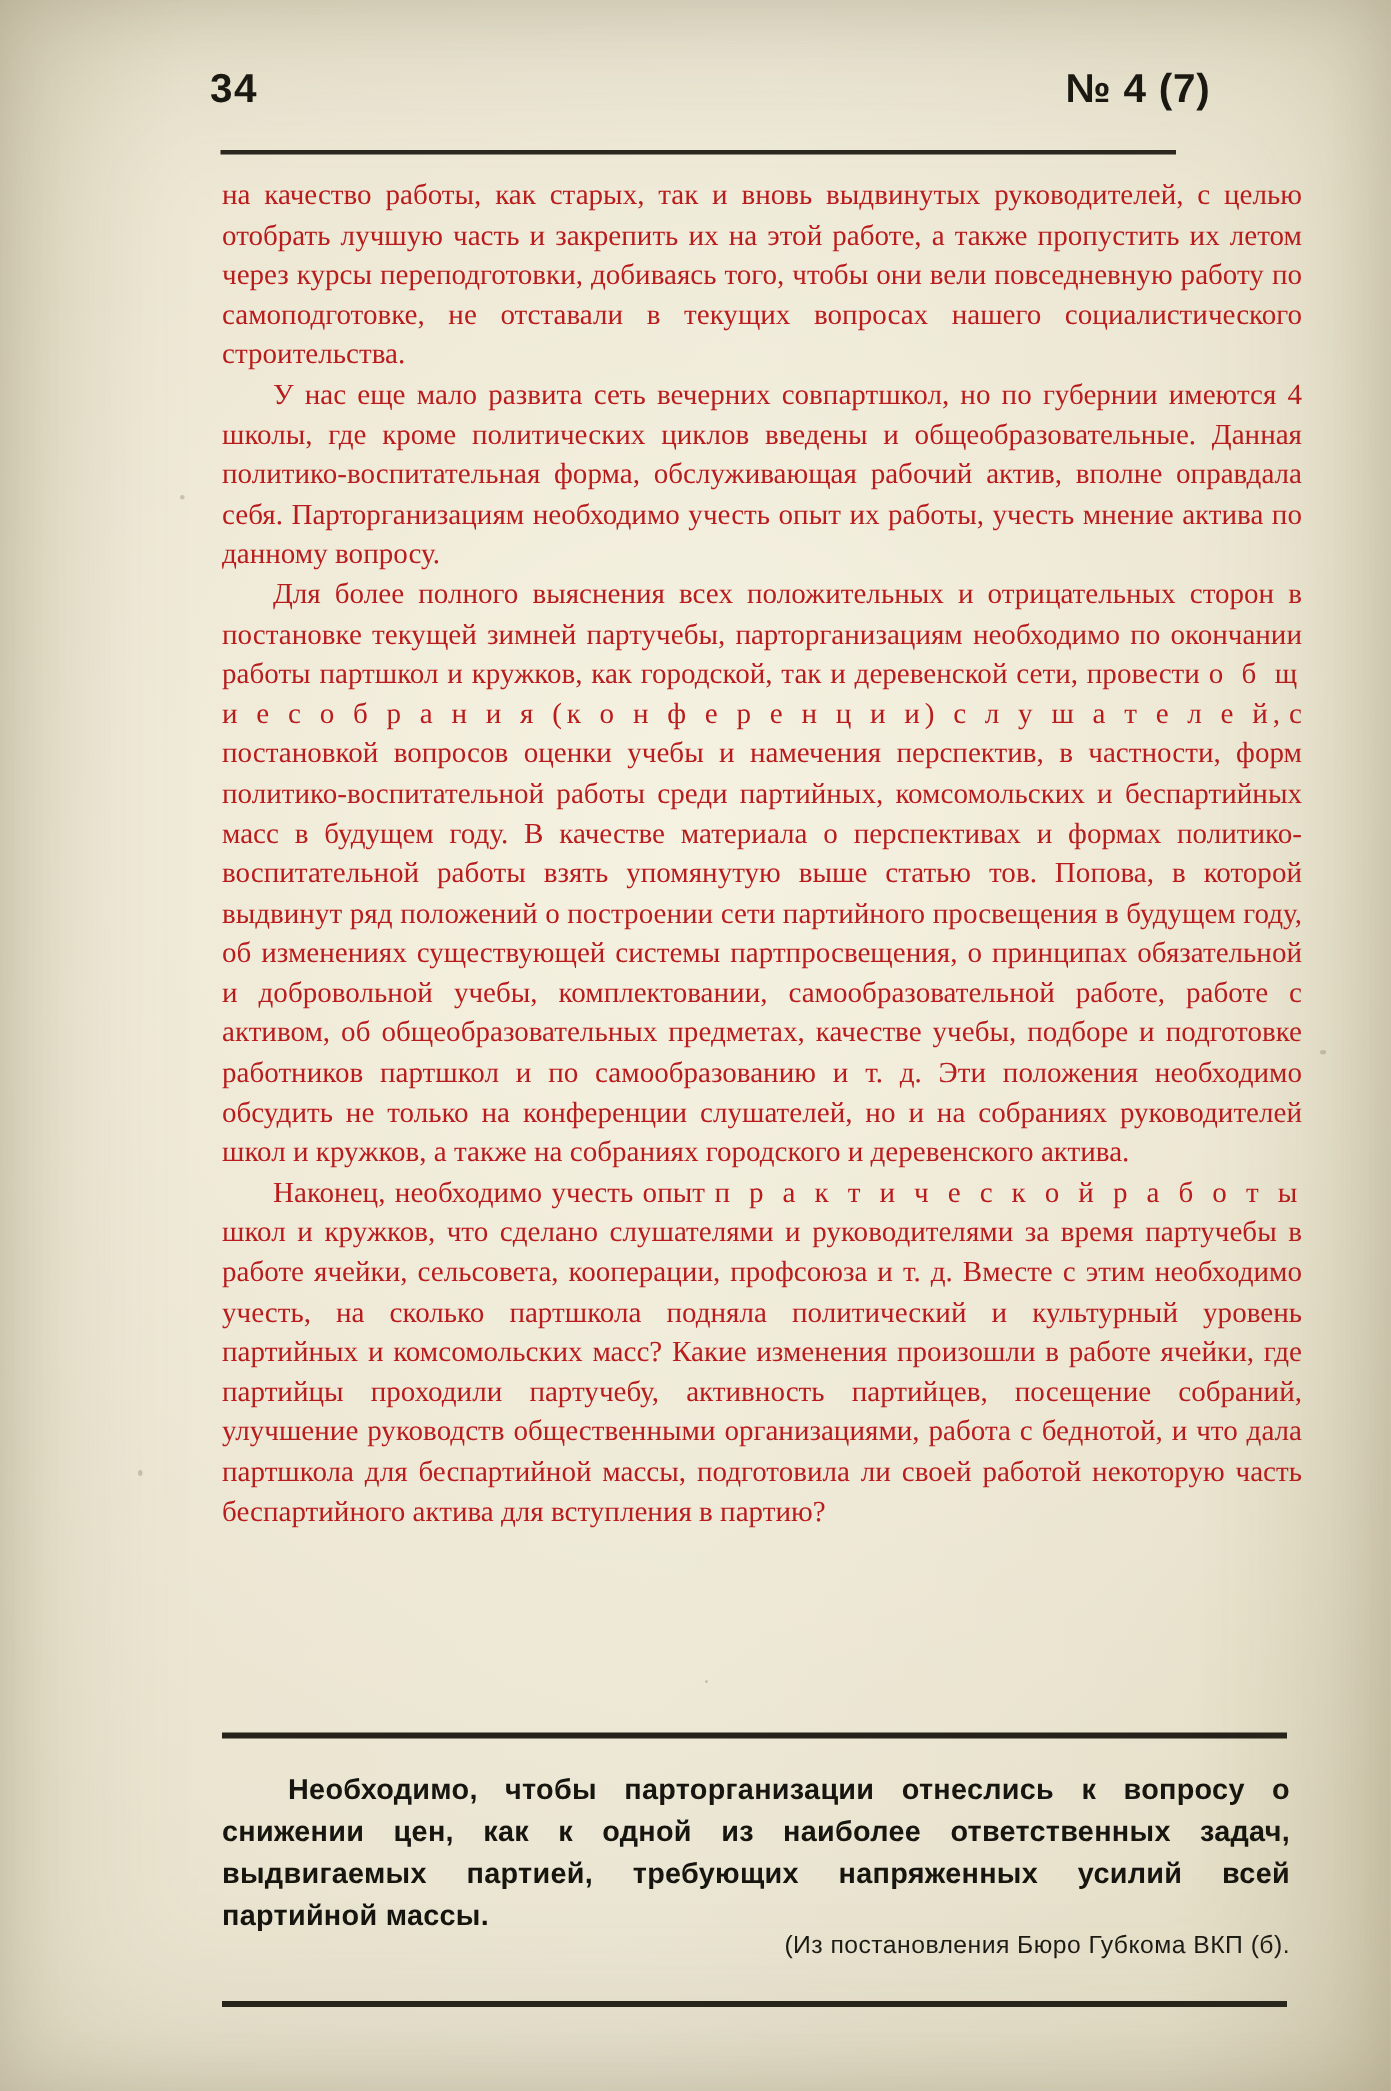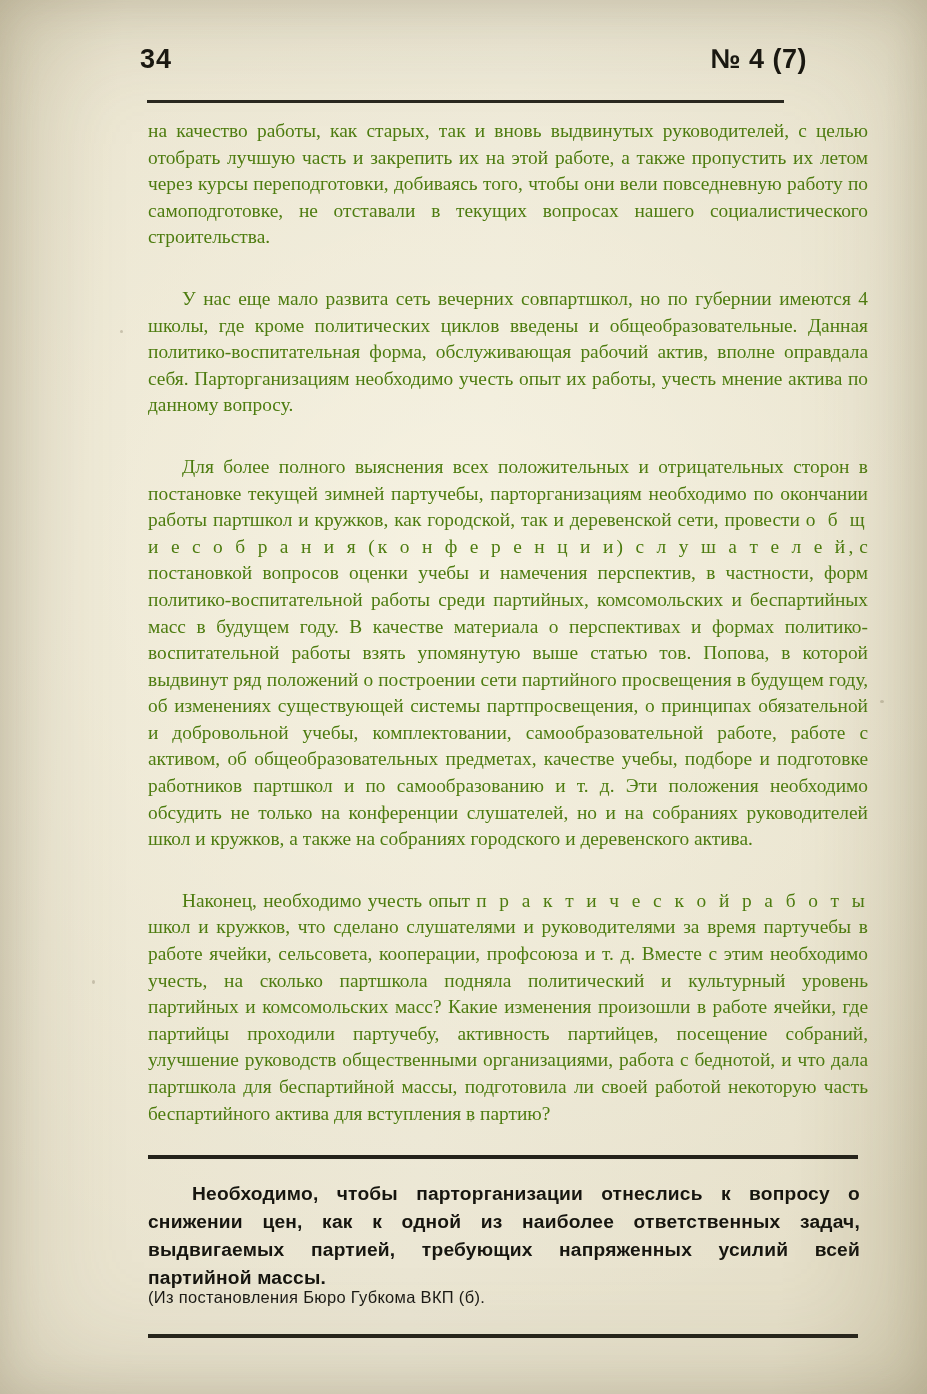--- a/index.html
+++ b/index.html
@@ -78,30 +78,30 @@
 
   
   .col {
     position: absolute;
     top: 118px;
     left: 148px;
     width: 720px;
     font-size: 19.4px;
     line-height: 26.6px;
     text-align: justify;
-    color: #4d7c0f;
+    color: #b91c1c;
     font-family: "Liberation Serif", serif;
   }
   .col p {
     margin: 0 0 0 0;
     text-align: justify;
     text-justify: inter-word;
     hyphens: manual;
   }
-  .col p.ind { text-indent: 34px; margin-top: 35px; }
+  .col p.ind { text-indent: 34px; }
   .sp { letter-spacing: 3.2px; }
 
   
   .rule-thick-1 {
     position: absolute;
     left: 148px;
     top: 1155px;
     width: 710px;
     height: 4px;
     background: #24221a;
@@ -119,20 +119,21 @@
     text-align: justify;
     color: #16150f;
   }
   .resolution p { margin: 0; text-align: justify; }
   .resolution p.first { text-indent: 44px; }
   .source {
     position: absolute;
     left: 148px;
     top: 1288px;
     width: 712px;
+    text-align: right;
     padding-right: 58px;
     font-family: "Liberation Sans", sans-serif;
     font-size: 16.5px;
     letter-spacing: 0.3px;
     color: #1b1a14;
   }
   .rule-thick-2 {
     position: absolute;
     left: 148px;
     top: 1334px;

